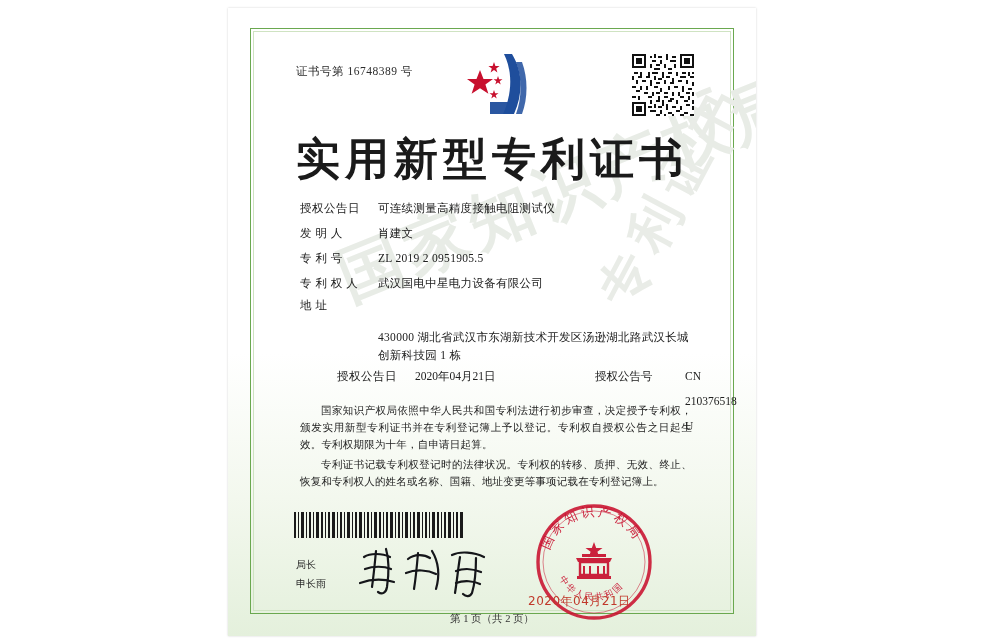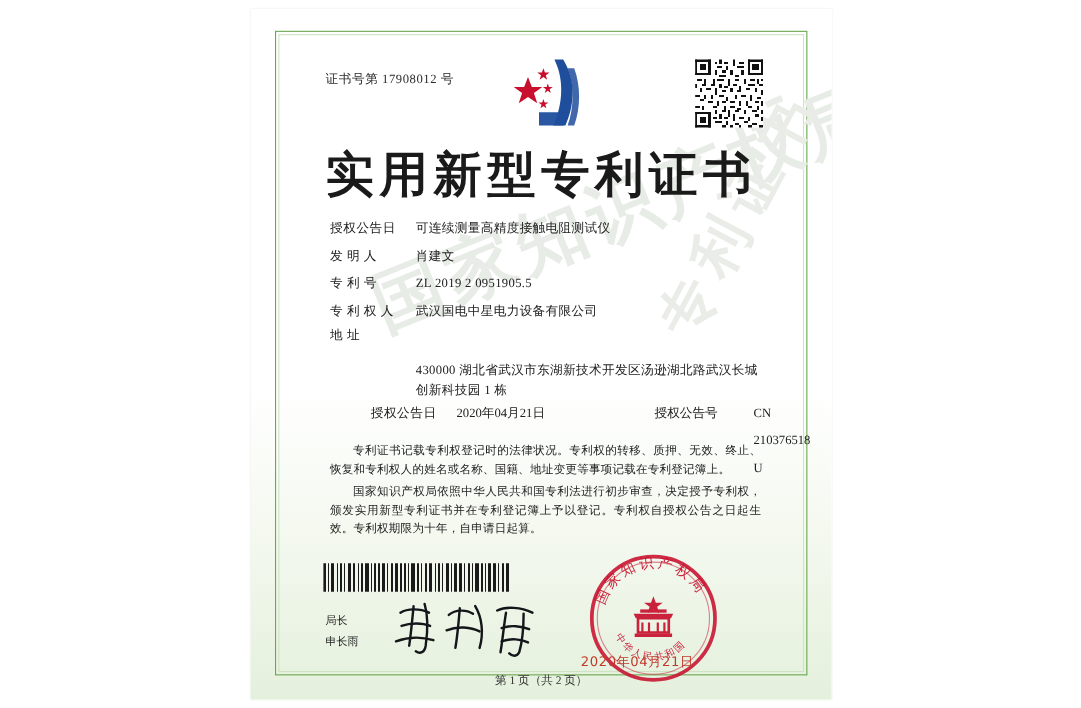--- a/index.html
+++ b/index.html
@@ -223,21 +223,21 @@
 
 <div class="page">
   <div class="sheet">
 
     <div class="sheet-inner-border"></div>
     <div class="sheet-inner-border2"></div>
 
     <div class="watermark">国家知识产权局</div>
     <div class="watermark2">专利证书</div>
 
-    <div class="cert-no">证书号第 17908012 号</div>
+    <div class="cert-no">证书号第 16748389 号</div>
 
     <div class="emblem">
       <svg viewBox="0 0 92 74" width="92" height="74" aria-hidden="true">
         <g fill="#1f4e9c">
           <path d="M54 6 L62 6 C72 22 74 44 64 66 L53 66 C63 44 62 22 54 6 Z"></path>
           <path d="M40 66 L62 66 C64 62 66 58 67 54 L40 54 Z" opacity="0.95"></path>
           <path d="M66 14 L72 14 C78 30 78 50 72 66 L66 66 C72 50 72 30 66 14 Z" opacity="0.85"></path>
         </g>
         <g fill="#c8102e">
           <polygon points="30,22 33.5,31 43,31 35.4,36.6 38.4,45.8 30,40.2 21.6,45.8 24.6,36.6 17,31 26.5,31"></polygon>
@@ -399,22 +399,22 @@
           <div class="field-label">授权公告日</div>
           <div class="left">2020年04月21日</div>
           <div class="rlabel">授权公告号</div>
           <div class="rvalue">CN 210376518 U</div>
         </div>
       </div>
 
     </div>
 
     <div class="paras">
+      <p>国家知识产权局依照中华人民共和国专利法进行初步审查，决定授予专利权，颁发实用新型专利证书并在专利登记簿上予以登记。专利权自授权公告之日起生效。专利权期限为十年，自申请日起算。</p>
       <p>专利证书记载专利权登记时的法律状况。专利权的转移、质押、无效、终止、恢复和专利权人的姓名或名称、国籍、地址变更等事项记载在专利登记簿上。</p>
-      <p>国家知识产权局依照中华人民共和国专利法进行初步审查，决定授予专利权，颁发实用新型专利证书并在专利登记簿上予以登记。专利权自授权公告之日起生效。专利权期限为十年，自申请日起算。</p>
     </div>
 
     <div class="barcode">
       <svg viewBox="0 0 170 26" width="170" height="26" shape-rendering="crispEdges" aria-hidden="true">
         <rect width="170" height="26" fill="#ffffff" fill-opacity="0"></rect>
         <g fill="#1a1a1a">
           <rect x="0" y="0" width="2" height="26"></rect>
             <rect x="4" y="0" width="1" height="26"></rect>
           <rect x="7" y="0" width="3" height="26"></rect>
             <rect x="12" y="0" width="1" height="26"></rect>

